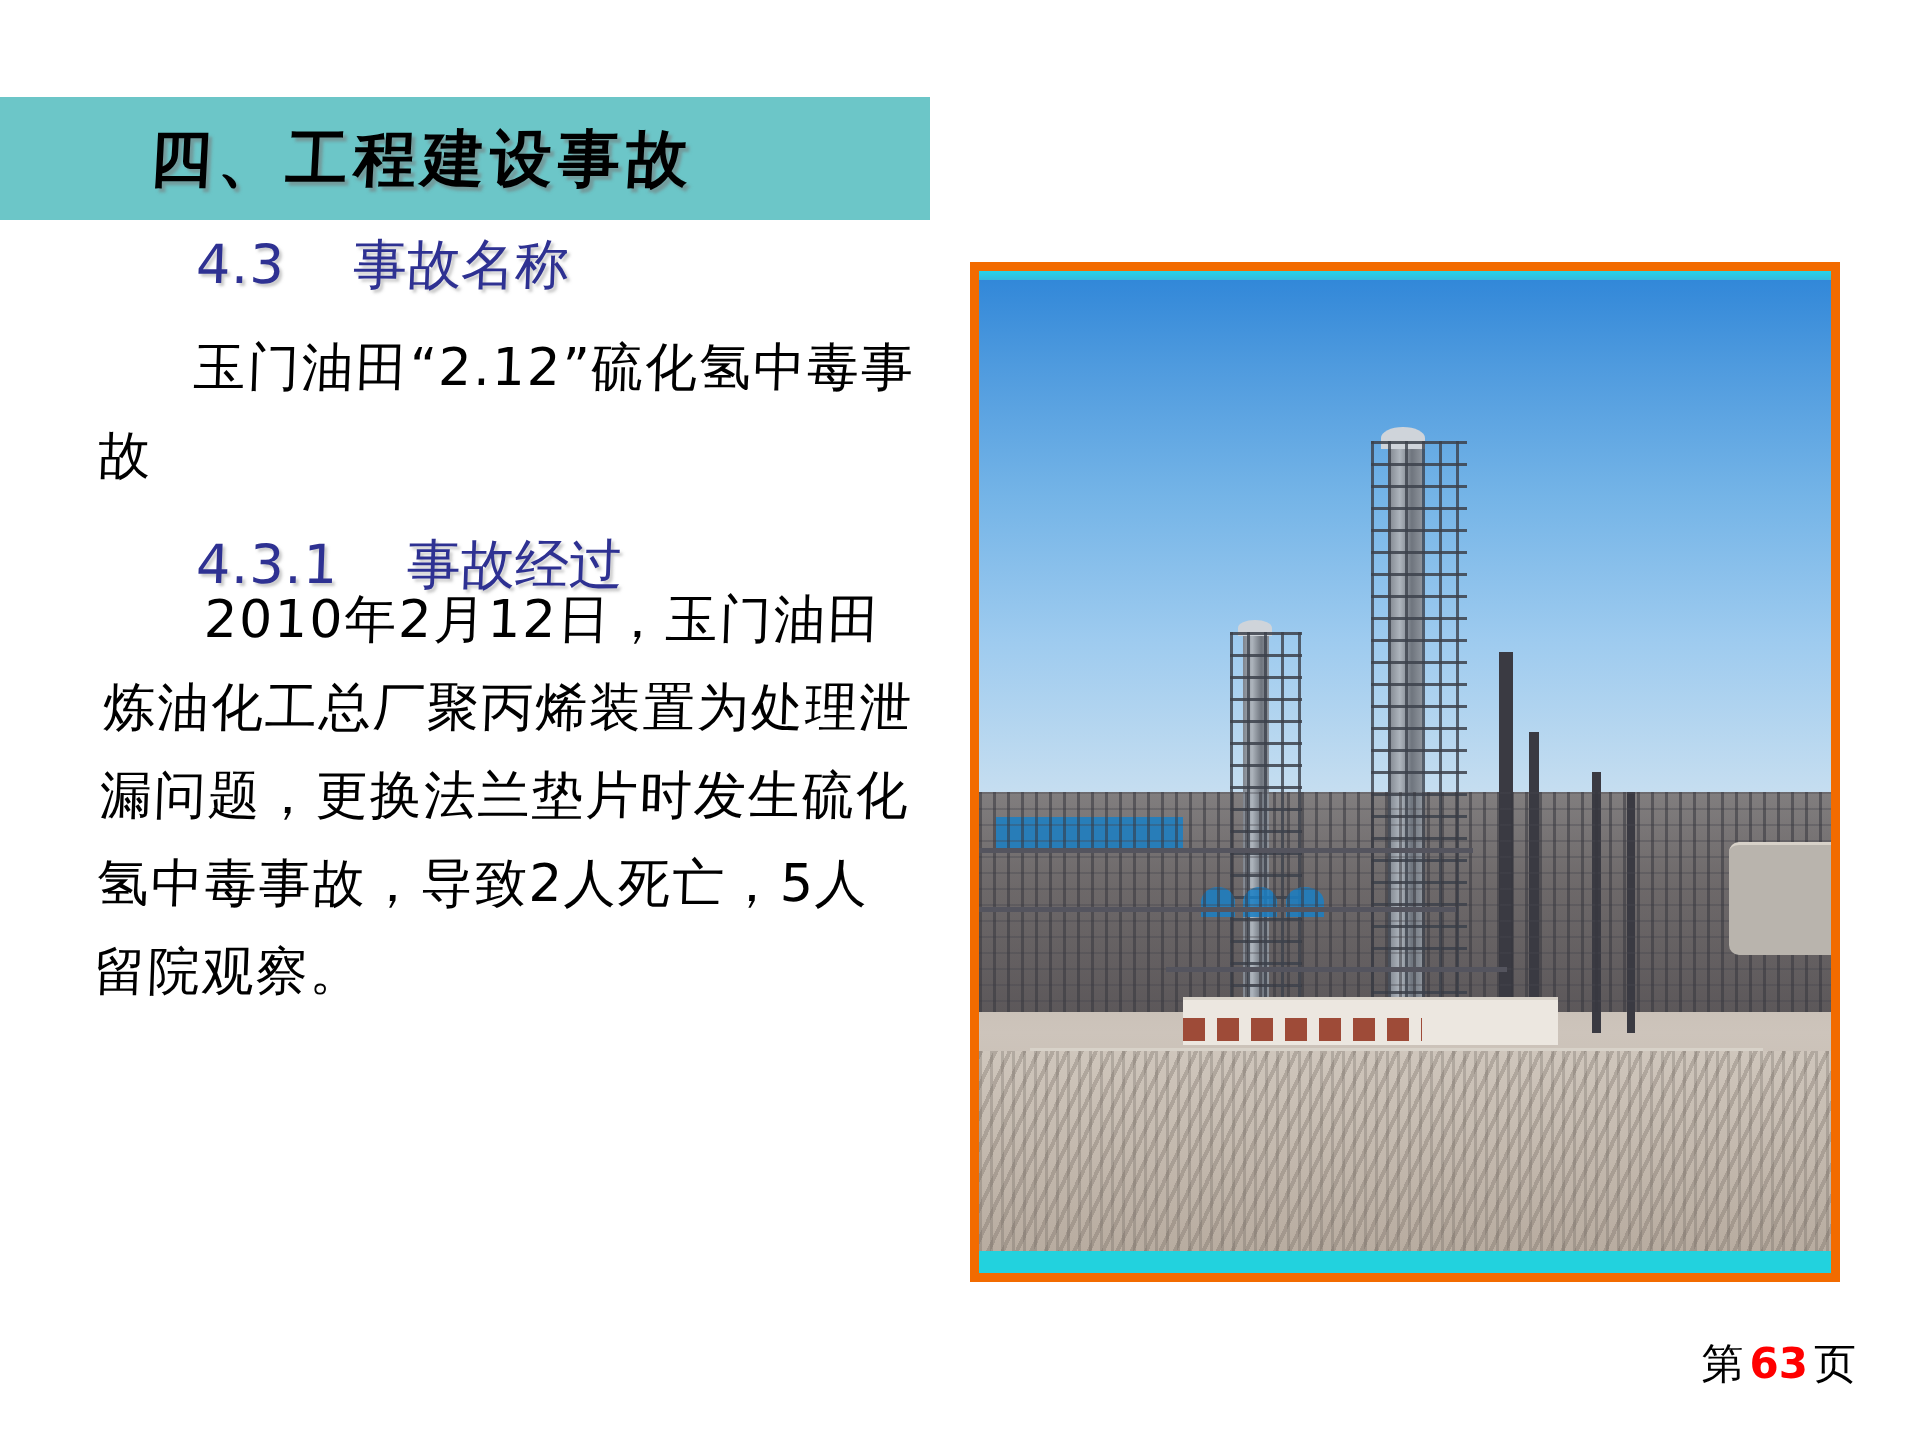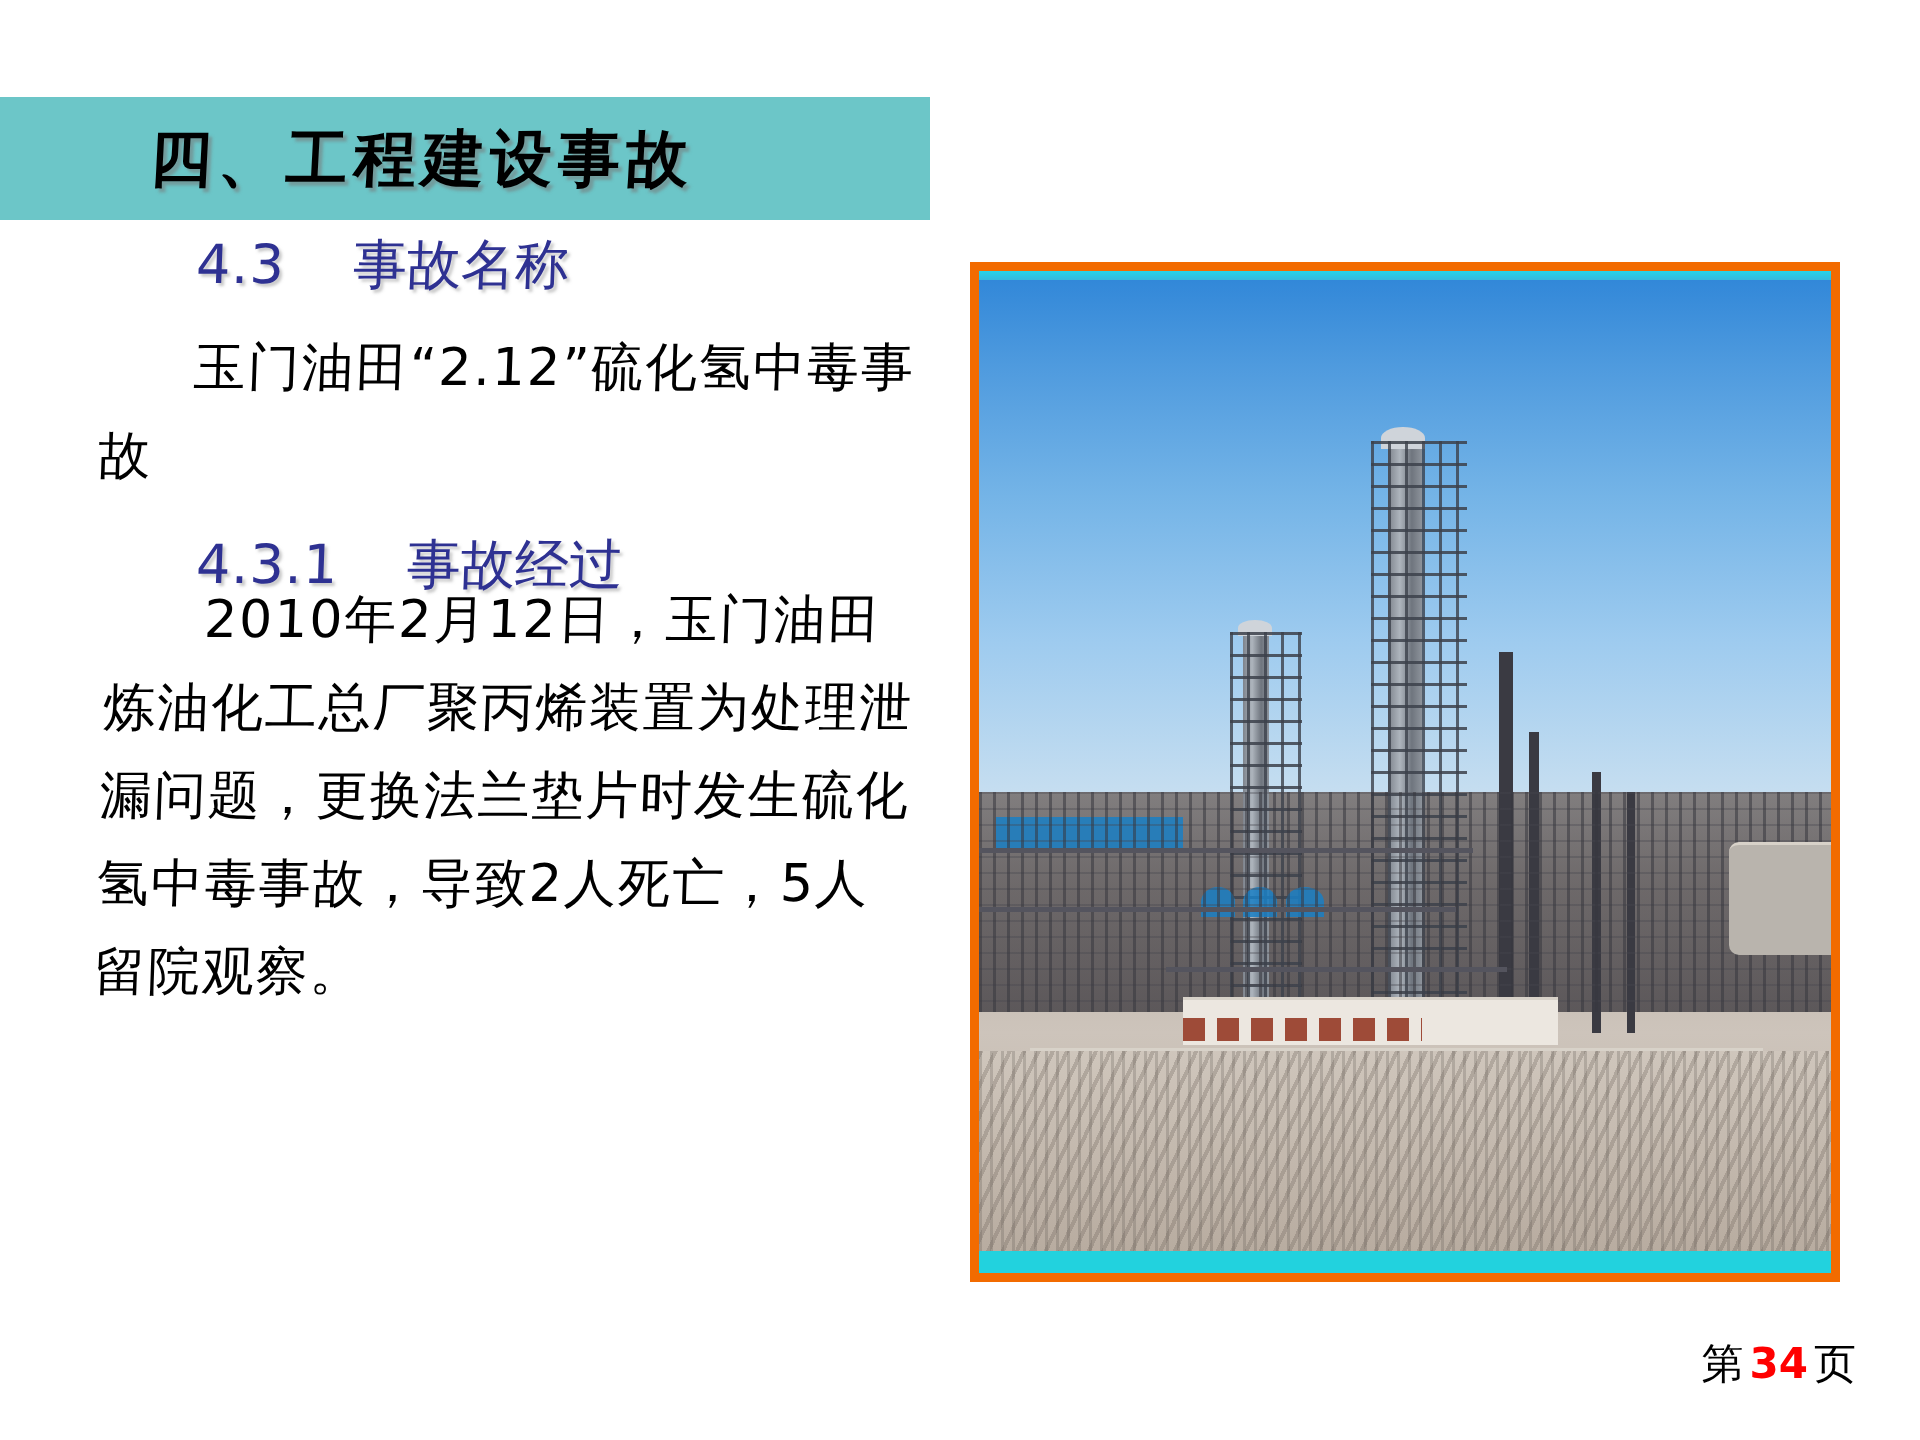--- a/index.html
+++ b/index.html
@@ -301,14 +301,14 @@
     <div class="tank" style="left:74%; top:88%; width:9%; height:8%;"></div>
     <div class="tank" style="left:85%; top:89%; width:8%; height:7%;"></div>
 
     <div class="rubble"></div>
 
     <div class="bottom-strip"></div>
   </div>
 </div>
 
 <div class="page-number">
-  <span>第</span><span class="pnum">34</span><span>页</span>
+  <span>第</span><span class="pnum">63</span><span>页</span>
 </div>
 
 </body></html>

